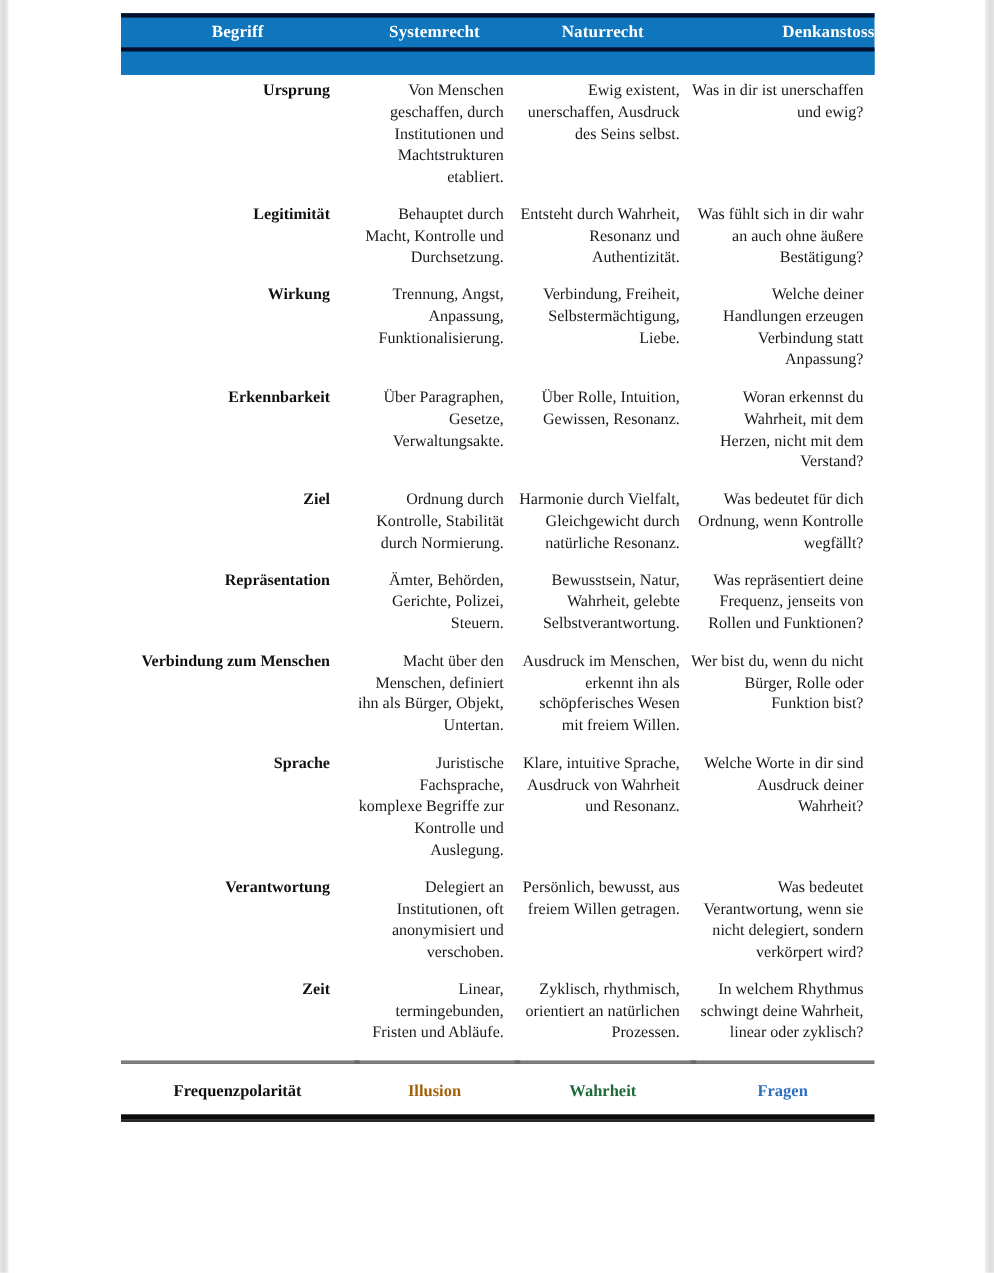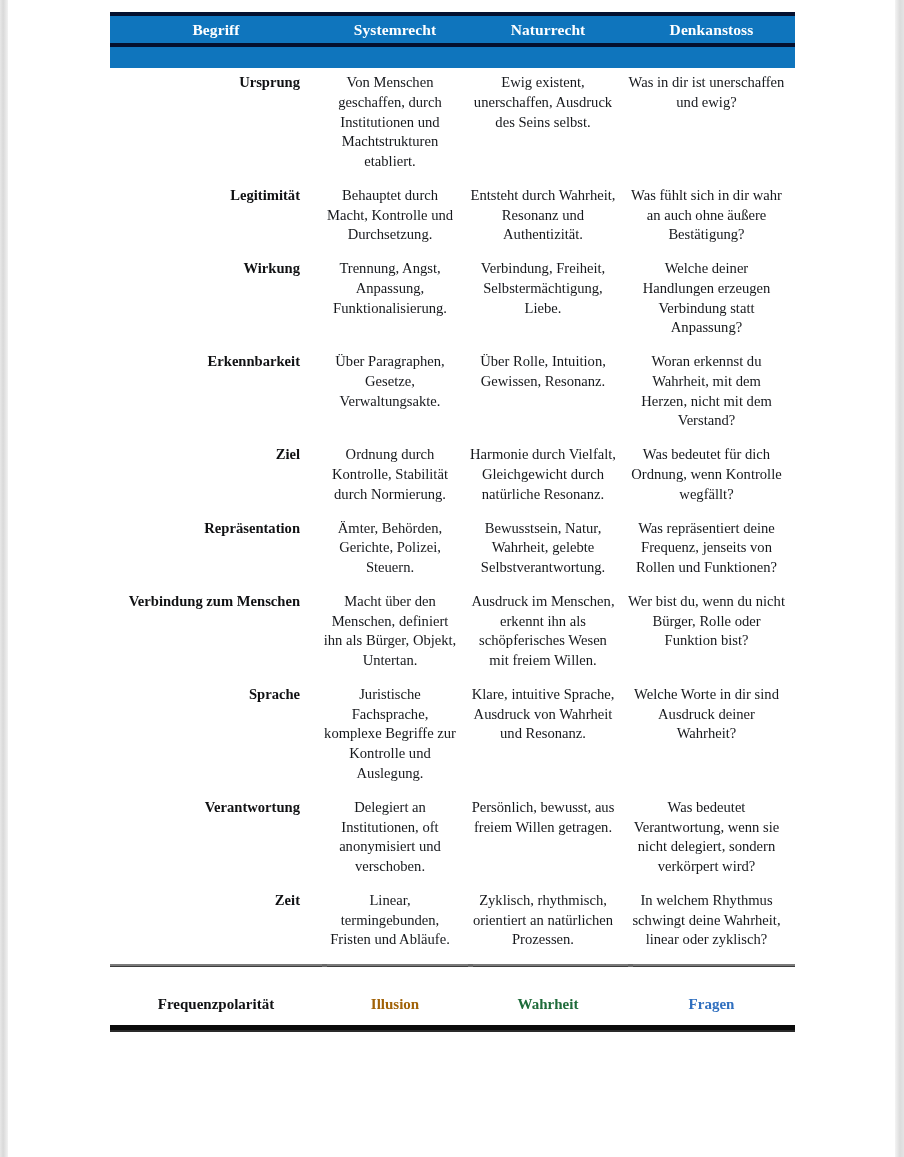--- a/index.html
+++ b/index.html
@@ -63,21 +63,21 @@
     font-size: 15.5px;
     text-align: center;
     line-height: 1;
     letter-spacing: 0.1px;
   }
 
   
   .c1 { width: 212px; flex: 0 0 212px; }
   .c2 { width: 146px; flex: 0 0 146px; }
   .c3 { width: 160px; flex: 0 0 160px; }
-  .c4 { width: 167px; flex: 0 0 167px; }
+  .c4 { width: 167px; flex: 0 0 167px; text-align: right; }
 
   
   .tbody { padding-top: 5px; }
   .trow {
     display: flex;
     align-items: flex-start;
     margin-bottom: 14px;
   }
   .cell {
     font-size: 14.6px;
@@ -86,42 +86,42 @@
     padding-right: 10px;
     box-sizing: border-box;
     -webkit-font-smoothing: antialiased;
   }
   .cell.term {
     font-weight: bold;
     text-align: right;
     padding-right: 22px;
     color: #101113;
   }
-  .cell.body-col { text-align: center; }
+  .cell.body-col { text-align: right; }
 
   
   .tfoot-rule-top {
     height: 0;
     border-top: 2px solid #7b7b7b;
     border-bottom: 1px solid #3c3c3c;
     position: relative;
     margin-top: 2px;
   }
   .tick {
     position: absolute;
     top: -2px;
     width: 5px;
     height: 3px;
     background: #6a6a6a;
   }
   .tfoot-row {
     display: flex;
     align-items: center;
     height: 34px;
-    padding-top: 20px;
+    padding-top: 8px;
   }
   .tf {
     font-weight: bold;
     font-size: 15px;
     text-align: center;
     line-height: 1;
   }
   .tfoot-rule-bottom {
     height: 0;
     border-top: 5px solid #0a0a0a;

